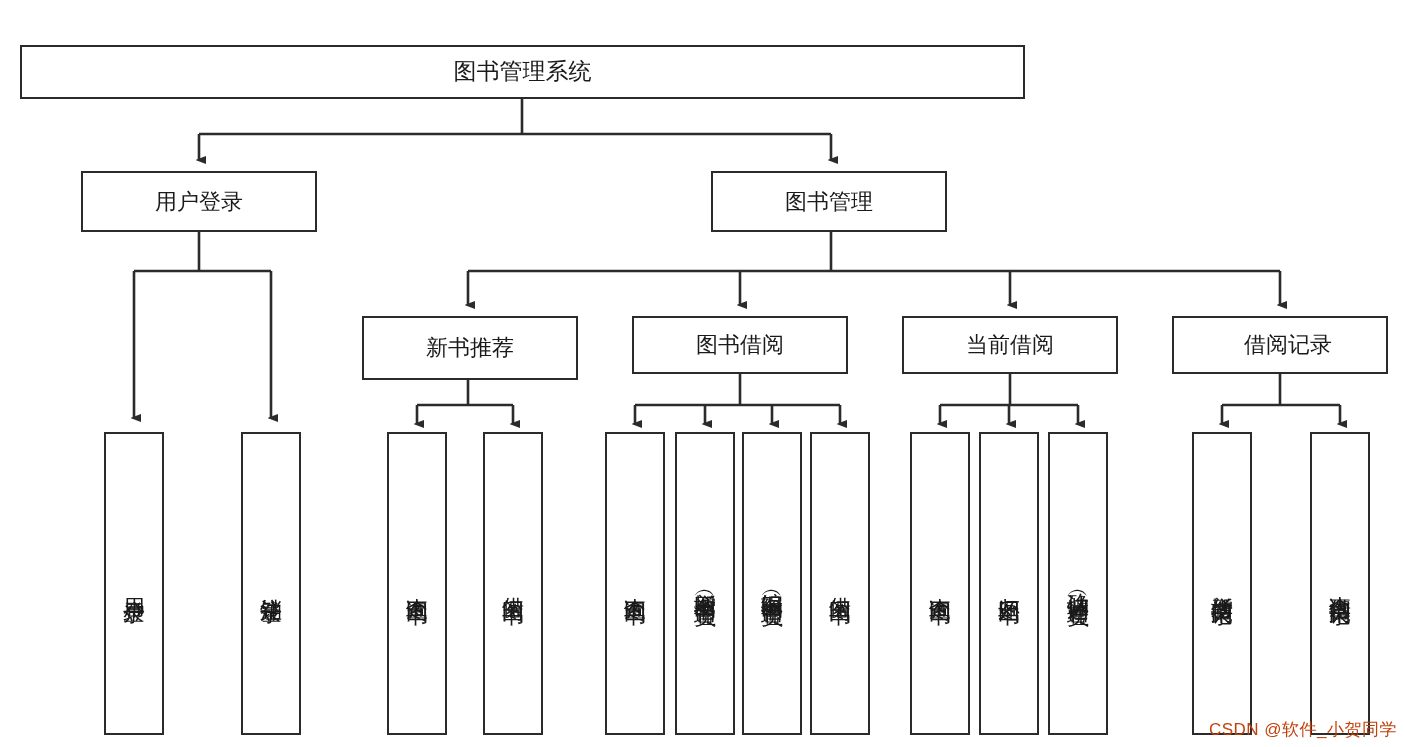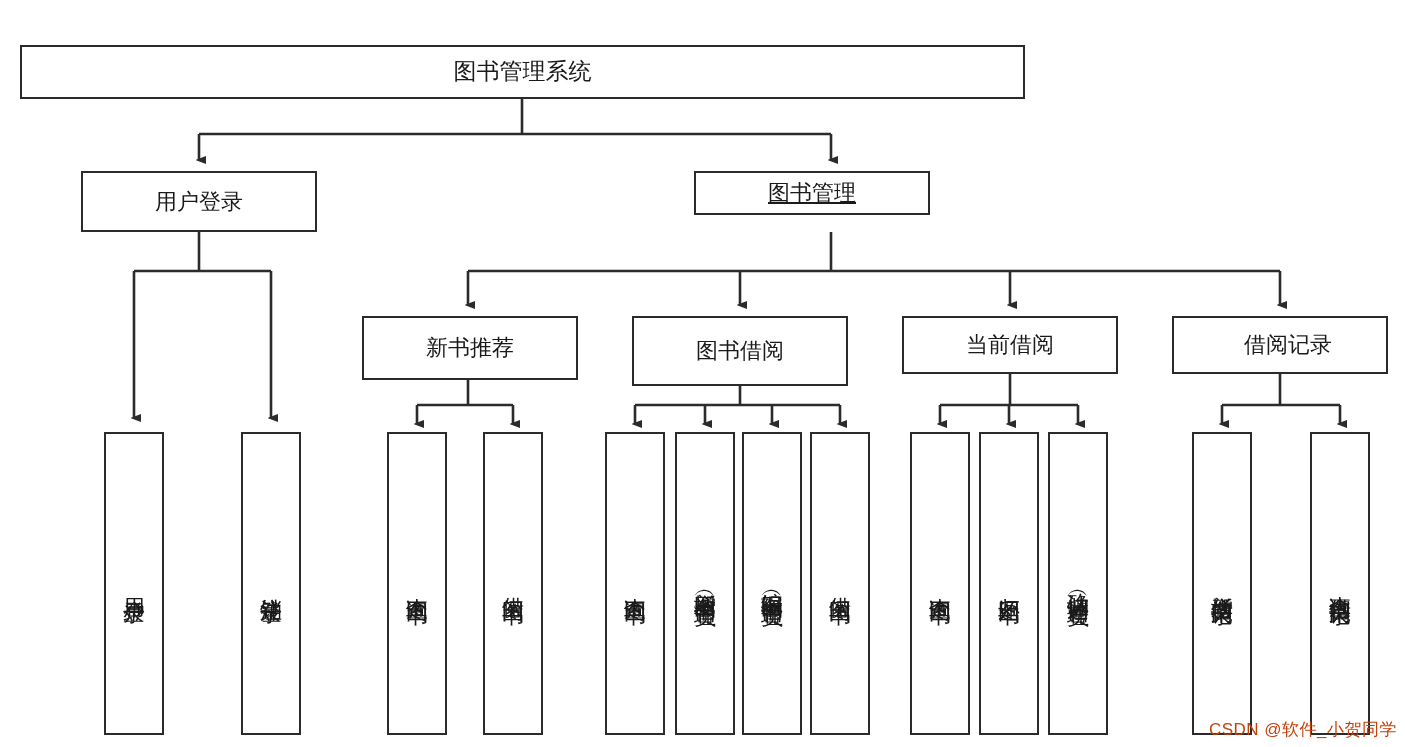--- a/index.html
+++ b/index.html
@@ -122,29 +122,29 @@
   </svg>
 
   <div class="node node-root" style="left:20px; top:14px; width:1005px; height:54px;margin-top:31px;">
     <span class="label">图书管理系统</span>
   </div>
 
   <div class="node node-l2" style="left:81px; top:171px; width:236px; height:61px;">
     <span class="label">用户登录</span>
   </div>
 
-  <div class="node node-l2" style="left:694px; top:171px; width:236px; height:44px;text-decoration:underline;">
+  <div class="node node-l2" style="left:711px; top:171px; width:236px; height:61px;">
     <span class="label">图书管理</span>
   </div>
 
   <div class="node node-l3" style="left:362px; top:316px; width:216px; height:64px;">
     <span class="label">新书推荐</span>
   </div>
 
-  <div class="node node-l3" style="left:632px; top:316px; width:216px; height:70px;">
+  <div class="node node-l3" style="left:632px; top:316px; width:216px; height:58px;">
     <span class="label">图书借阅</span>
   </div>
 
   <div class="node node-l3" style="left:902px; top:316px; width:216px; height:58px;">
     <span class="label">当前借阅</span>
   </div>
 
   <div class="node node-l3" style="left:1172px; top:316px; width:216px; height:58px;padding-left:16px;">
     <span class="label">借阅记录</span>
   </div>

